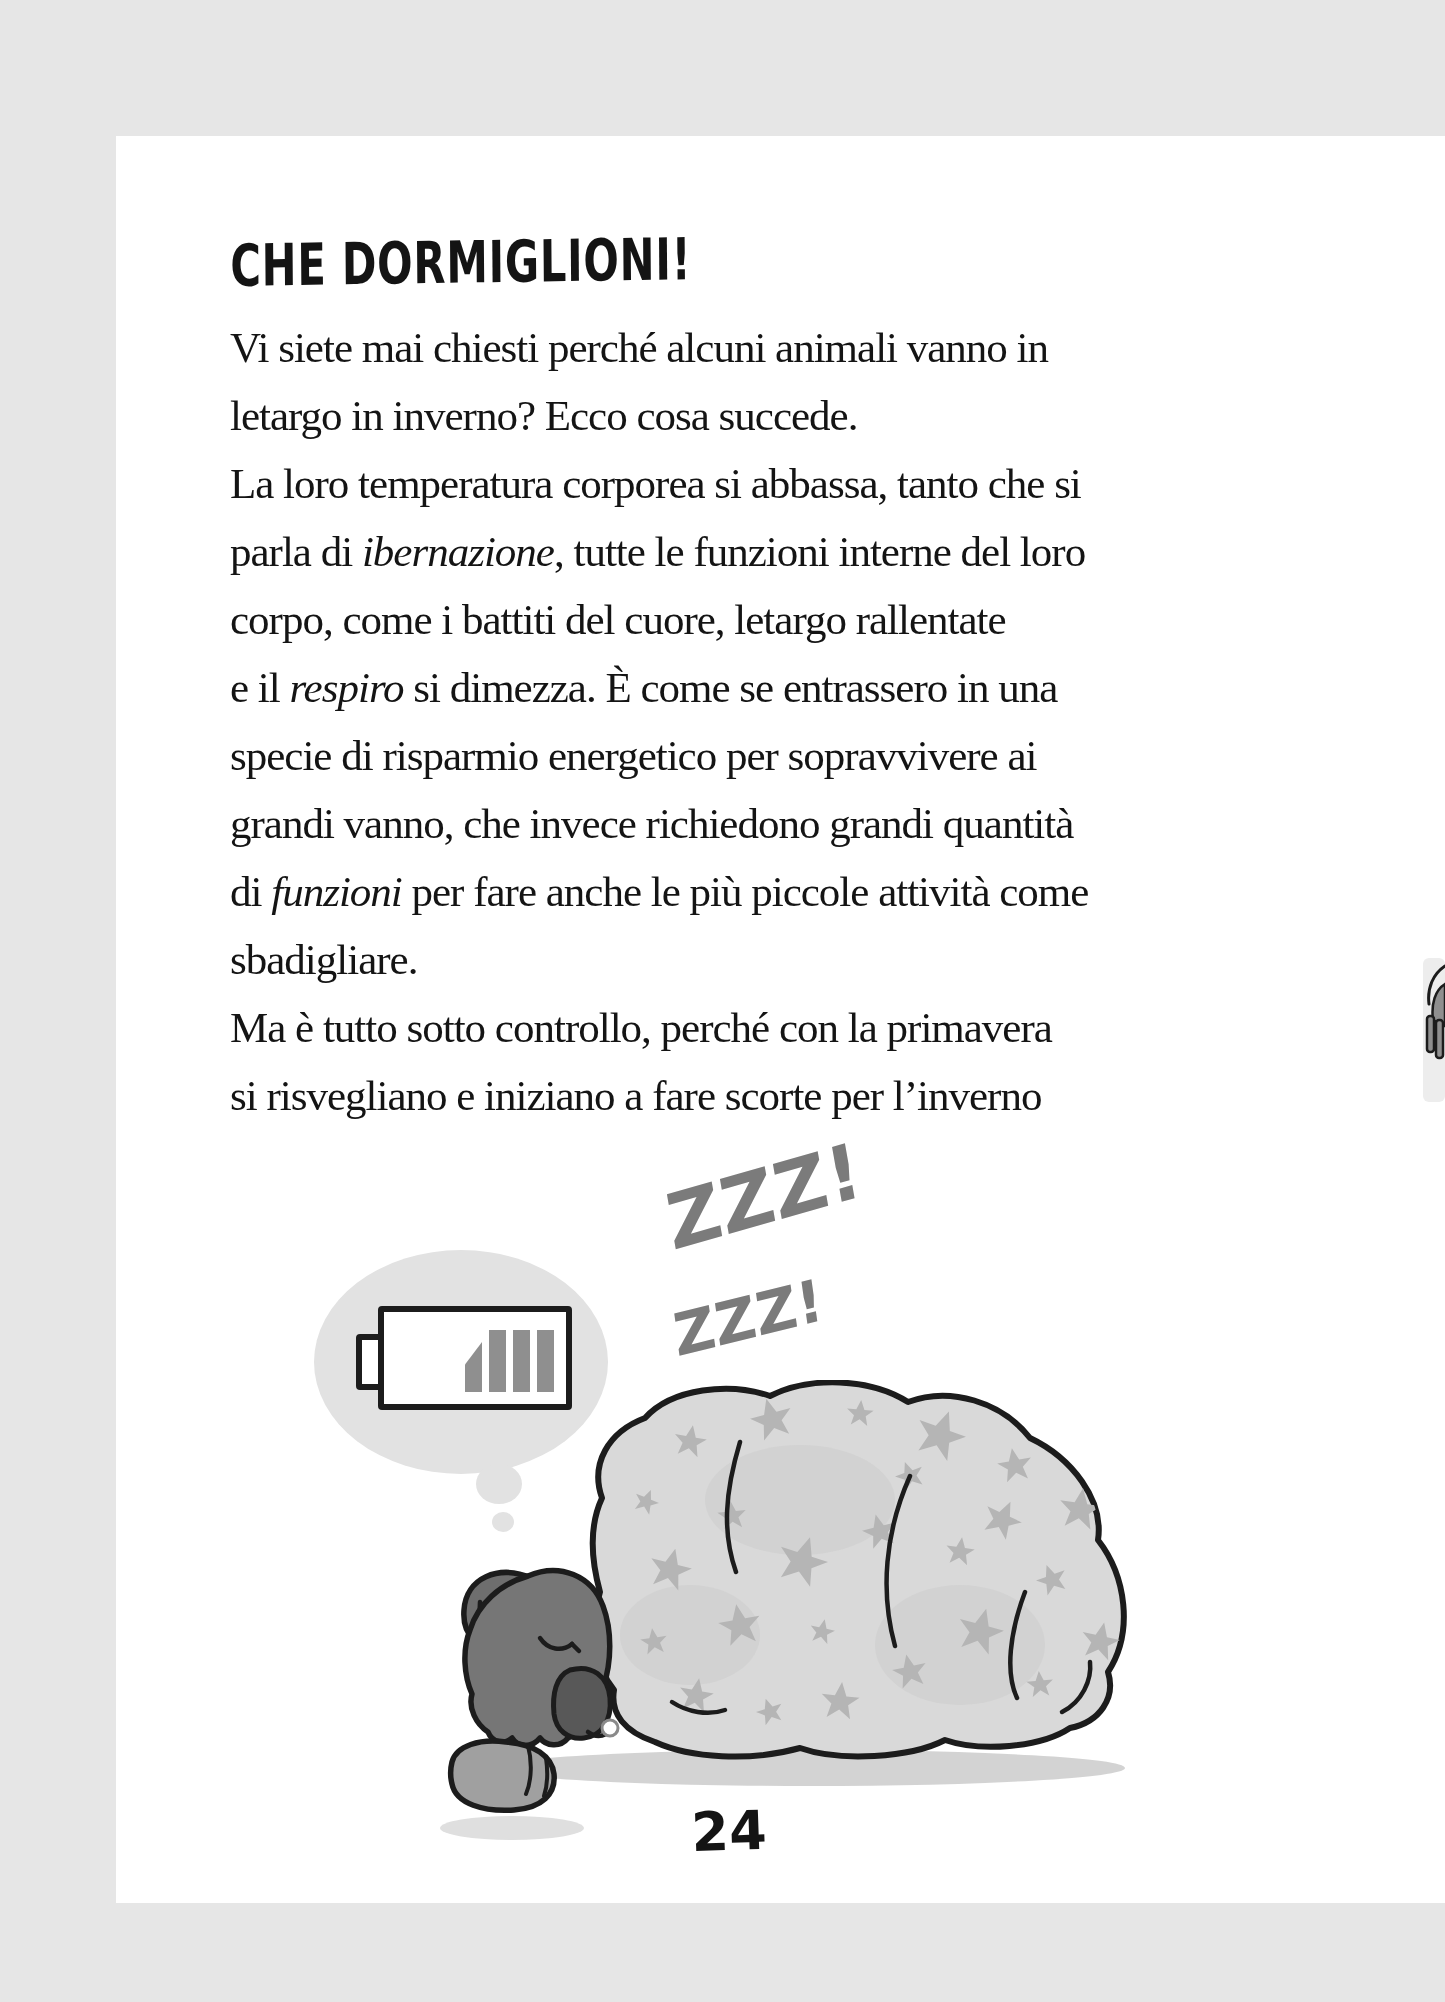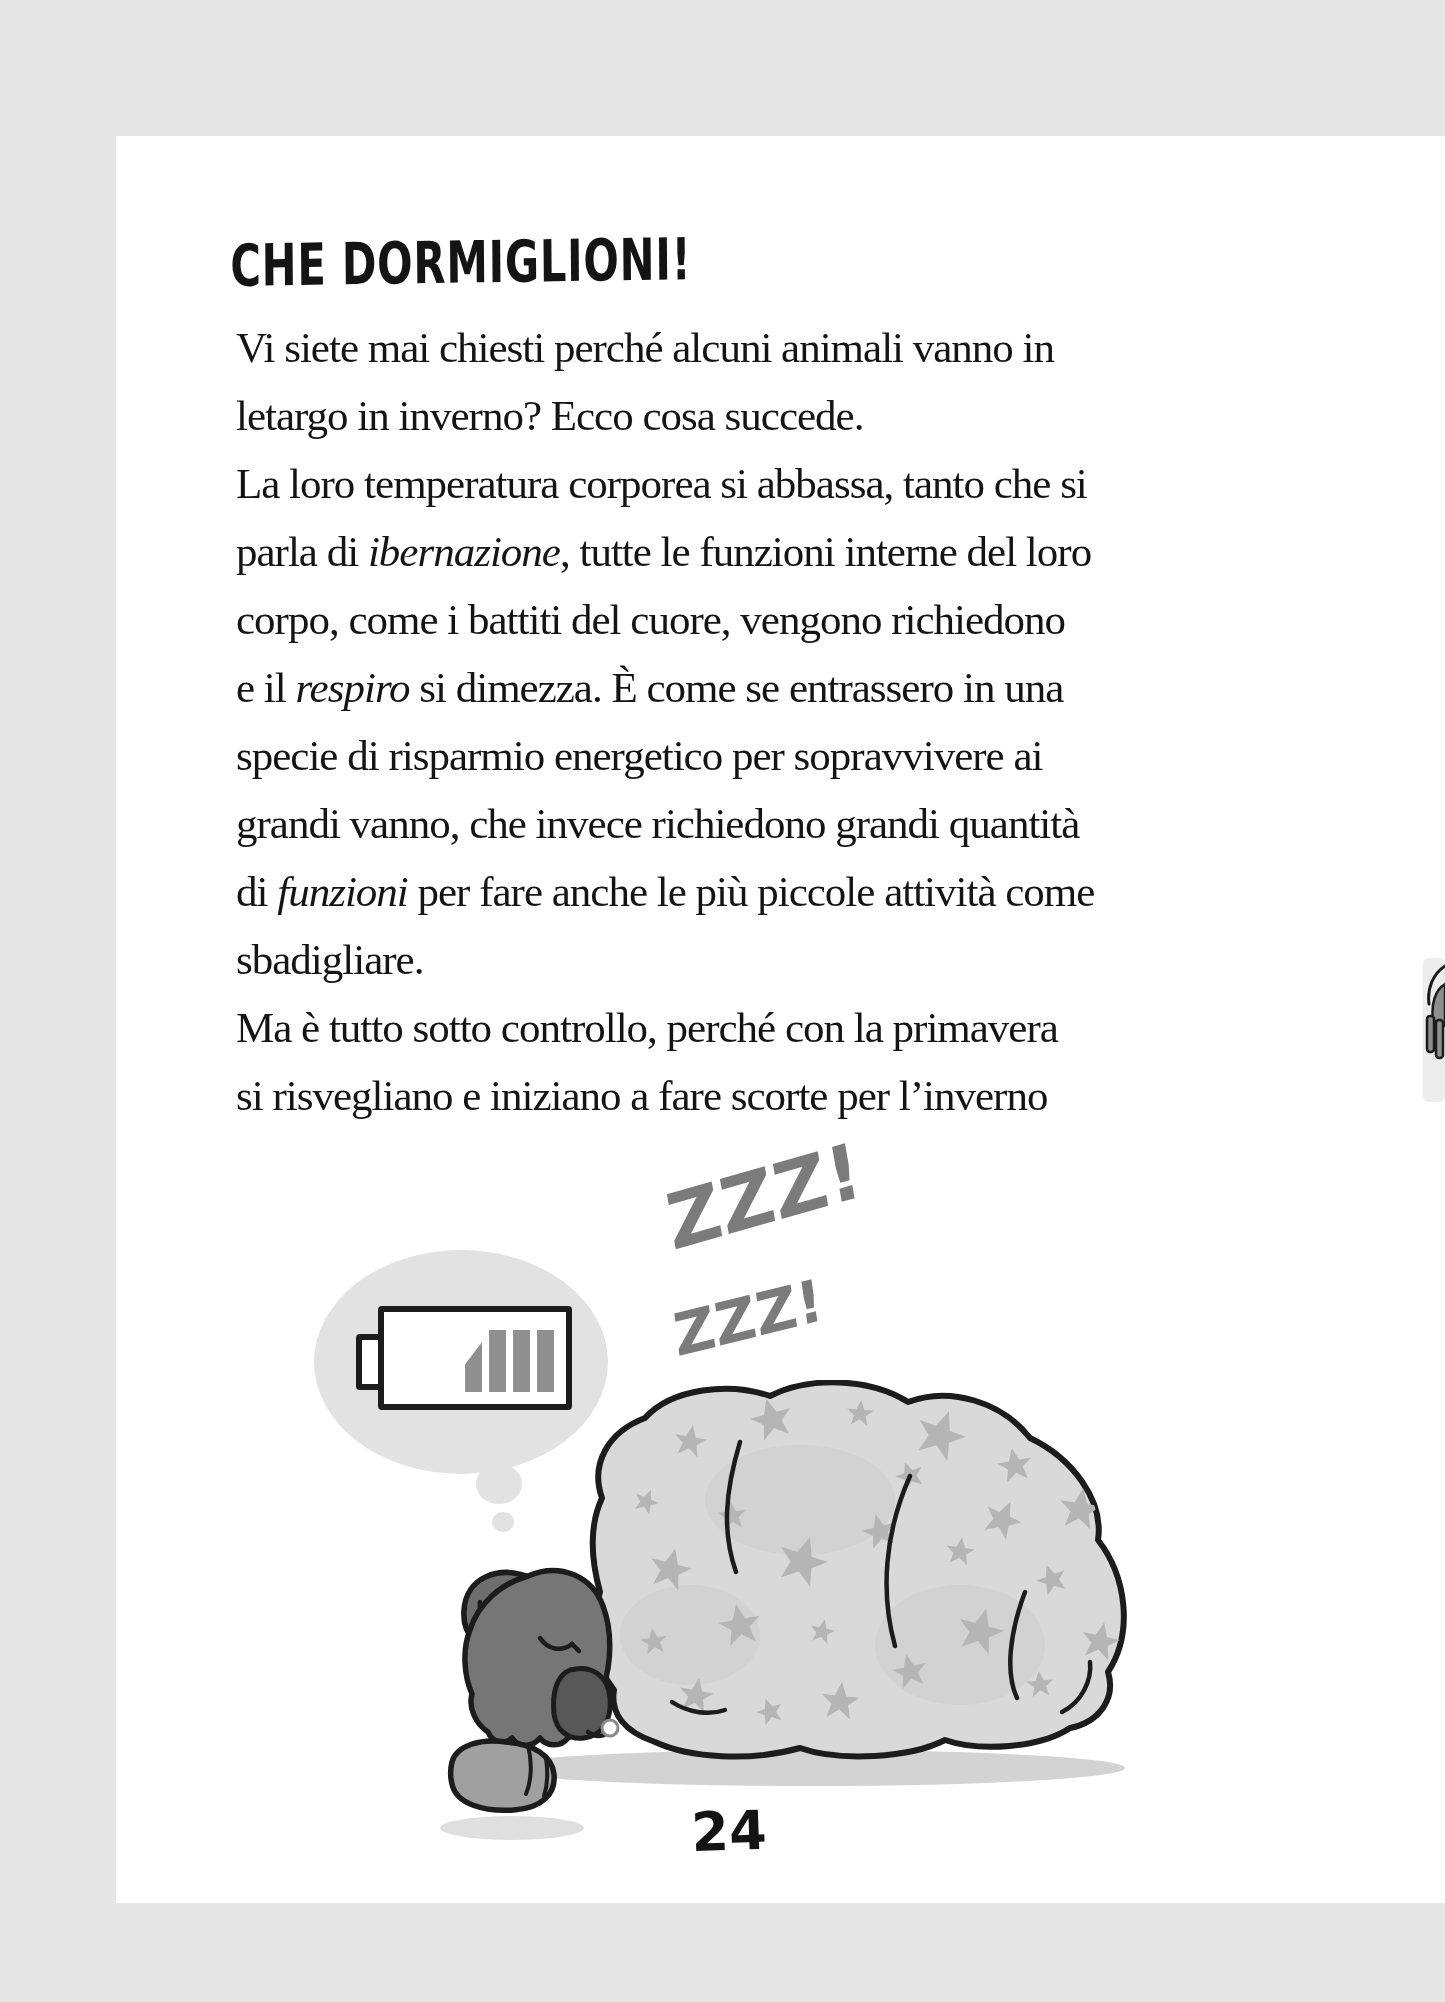--- a/index.html
+++ b/index.html
@@ -20,21 +20,21 @@
     font-family:"DejaVu Sans", sans-serif;
     font-weight:bold;font-size:58px;color:var(--c-ink,#141414);
     letter-spacing:1px;white-space:nowrap;
     transform:scaleX(0.72) rotate(-0.6deg);transform-origin:left top;
   }
   .body-text{
     position:absolute;left:114px;top:178px;
     color:var(--c-ink,#141414);
     font-size:43px;line-height:68px;letter-spacing:-1px;
   }
-  .body-text .line{white-space:nowrap;height:68px;margin-left:6px;}
+  .body-text .line{white-space:nowrap;height:68px;}
   .body-text em{}
   .sfx{
     position:absolute;
     font-family:"DejaVu Sans", sans-serif;font-weight:bold;
     color:var(--c-sfx,#7b7b7b);white-space:nowrap;
   }
   .sfx.primary{left:548px;top:1016px;font-size:76px;transform:rotate(-16deg) skewX(-6deg);}
   .sfx.secondary{left:556px;top:1148px;font-size:58px;transform:rotate(-14deg) skewX(-6deg);}
   .thought-bubble{
     position:absolute;left:198px;top:1114px;width:294px;height:224px;
@@ -92,21 +92,21 @@
 <div class="stage">
   <div class="page">
 
     <div class="page-title">CHE DORMIGLIONI!</div>
 
     <div class="body-text">
         <div class="line"><span>Vi siete mai chiesti perché alcuni animali vanno in</span></div>
         <div class="line"><span>letargo in inverno? Ecco cosa succede.</span></div>
         <div class="line"><span>La loro temperatura corporea si abbassa, tanto che si</span></div>
         <div class="line"><span>parla di </span><em>ibernazione</em><span>, tutte le funzioni interne del loro</span></div>
-        <div class="line"><span>corpo, come i battiti del cuore, vengono richiedono</span></div>
+        <div class="line"><span>corpo, come i battiti del cuore, letargo rallentate</span></div>
         <div class="line"><span>e il </span><em>respiro</em><span> si dimezza. È come se entrassero in una</span></div>
         <div class="line"><span>specie di risparmio energetico per sopravvivere ai</span></div>
         <div class="line"><span>grandi vanno, che invece richiedono grandi quantità</span></div>
         <div class="line"><span>di </span><em>funzioni</em><span> per fare anche le più piccole attività come</span></div>
         <div class="line"><span>sbadigliare.</span></div>
         <div class="line"><span>Ma è tutto sotto controllo, perché con la primavera</span></div>
         <div class="line"><span>si risvegliano e iniziano a fare scorte per l’inverno</span></div>
       </div>
 
     <div class="sfx primary">ZZZ!</div>

